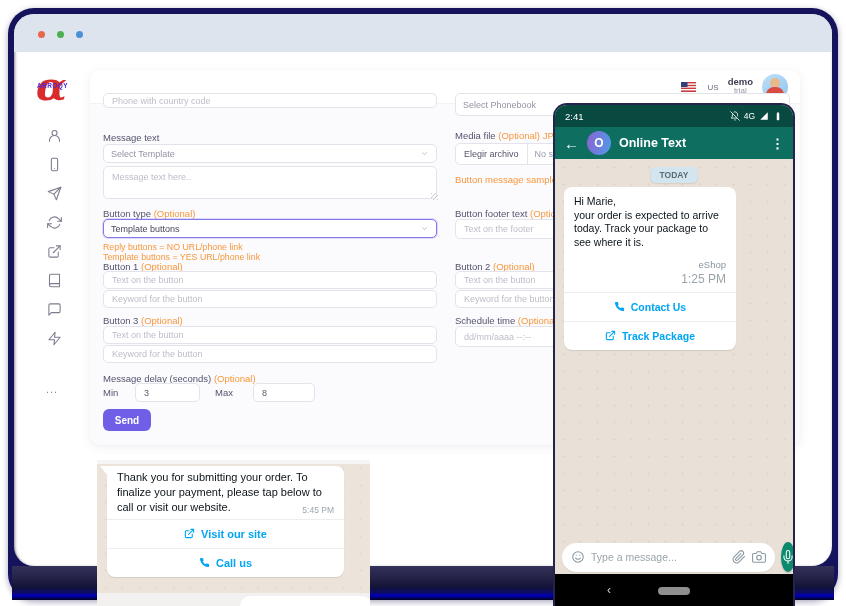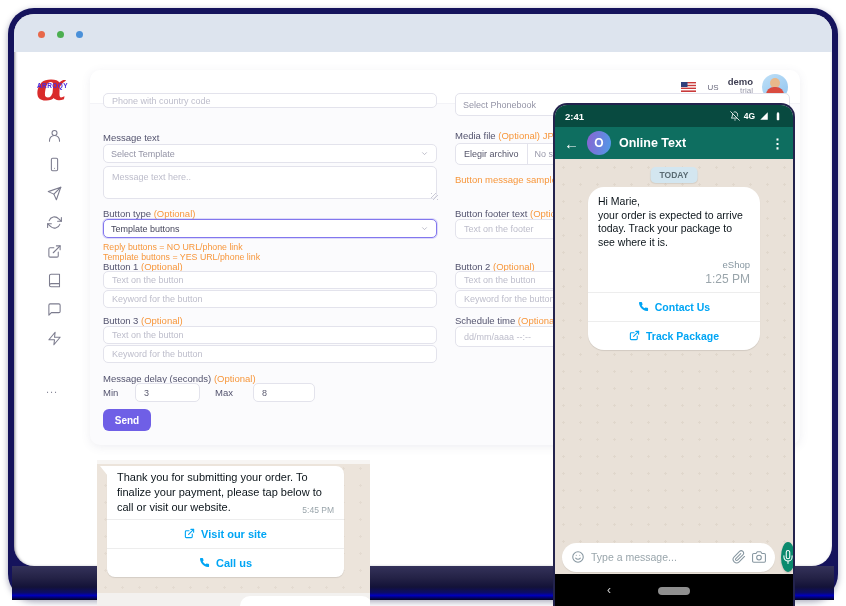--- a/index.html
+++ b/index.html
@@ -28,21 +28,21 @@
   .side-more { position:absolute; left:46px; top:383px; color:#8a8a9a; font-size:11px; letter-spacing:1px; }
 
   
   .card { position:absolute; left:90px; top:70px; width:710px; height:375px; z-index:1;
           background:#fbfbfd; border-radius:10px; box-shadow:0 2px 10px rgba(90,90,130,.10); }
   .card-header { position:absolute; left:0; top:0; width:100%; height:34px; background:#fff;
           border-radius:10px 10px 0 0; border-bottom:1px solid #f3f3f7;
           display:flex; align-items:center; justify-content:flex-end; gap:9px; padding-right:12px; }
   .flag { width:15px; height:10px; position:relative; display:inline-block; }
   .us-txt { font-size:8px; color:#6a6a7d; }
-  .acct { text-align:right; line-height:1.1; }
+  .acct { text-align:center; line-height:1.1; }
   .acct .uname { font-size:9.5px; font-weight:bold; color:#3e3e52; }
   .acct .plan { font-size:8px; color:#9a9aab; }
   .avatar { width:26px; height:26px; border-radius:50%; background:linear-gradient(145deg,#bfe0f7,#8fc3ef); position:relative; overflow:visible; }
   .avatar .head { position:absolute; left:8px; top:4px; width:10px; height:10px; border-radius:50%; background:#e8b88a; }
   .avatar .bodyy { position:absolute; left:4px; top:13px; width:18px; height:12px; border-radius:8px 8px 0 0; background:#d94b3f; }
   .avatar .online { position:absolute; right:-1px; bottom:0; width:7px; height:7px; border-radius:50%; background:#35c75a; border:1px solid #fff; }
 
   .lbl { position:absolute; font-size:9.5px; color:#53536e; white-space:nowrap; }
   .opt { color:#f7973c; }
   .orange { color:#f7973c; }
@@ -68,35 +68,35 @@
 
   
   .phone { position:absolute; left:553px; top:103px; width:242px; height:503px; z-index:4;
            border:2px solid #23234d; border-bottom:none; border-radius:14px 14px 0 0;
            background:#e9e1d8; overflow:hidden; }
   .p-pattern { position:absolute; inset:54px 0 0 0;
            background-image:radial-gradient(#d9cec2 1.2px, transparent 1.3px);
            background-size:17px 17px; opacity:.55; }
   .p-status { position:absolute; left:0; top:0; width:100%; height:22px; background:#084a40;
            color:#fff; display:flex; align-items:center; justify-content:space-between;
-           padding:0 10px; font-size:9.5px; font-weight:bold; }
+           padding:0 10px; font-size:9.5px; font-weight:normal; }
   .p-status .right { display:flex; align-items:center; gap:4px; }
   .p-status svg { width:10px; height:10px; }
   .p-header { position:absolute; left:0; top:22px; width:100%; height:32px; background:#0e6e60;
            color:#fff; display:flex; align-items:center; gap:8px; padding:0 9px; }
   .back-arrow { font-size:15px; cursor:pointer; }
   .p-avatar { width:24px; height:24px; border-radius:50%; background:linear-gradient(100deg,#8a63d2,#4f9be8);
            color:#fff; font-size:12px; font-weight:bold; display:flex; align-items:center; justify-content:center; }
   .p-name { font-size:12.5px; font-weight:bold; flex:1; }
   .kebab { font-size:13px; font-weight:bold; cursor:pointer; }
   .today-pill { position:absolute; left:50%; transform:translateX(-50%); top:62px;
            background:#d3e6f0; color:#5a6b73; font-size:8.5px; font-weight:bold;
            padding:3px 9px; border-radius:5px; box-shadow:0 1px 1px rgba(0,0,0,.08); }
-  .wa-bubble { position:absolute; left:9px; top:82px; width:172px; background:#fff; border-radius:16px;
-           box-shadow:0 1px 1px rgba(0,0,0,.10); padding:8px 10px 0;margin-left:24px; }
+  .wa-bubble { position:absolute; left:9px; top:82px; width:172px; background:#fff; border-radius:8px;
+           box-shadow:0 1px 1px rgba(0,0,0,.10); padding:8px 10px 0; }
   .wa-text { font-size:10.5px; color:#0b141a; line-height:1.3; }
   .wa-sender { font-size:9.5px; color:#8696a0; margin-top:9px;text-align:right; }
   .wa-time { font-size:12px; color:#9aa5ab; text-align:right; margin:2px 0 6px; }
   .wa-action { display:flex; align-items:center; justify-content:center; gap:6px; height:29px;
            border-top:1px solid #ededed; color:#00a5f4; font-weight:bold; font-size:10.5px;
            margin:0 -10px; cursor:pointer; }
   .wa-action svg { width:11px; height:11px; }
   .p-inputbar { position:absolute; left:7px; right:7px; top:437px; height:30px; display:flex; gap:6px; align-items:center; }
   .type-pill { flex:1; height:29px; background:#fff; border-radius:15px; display:flex; align-items:center;
            gap:6px; padding:0 9px; box-shadow:0 1px 1px rgba(0,0,0,.08); }

